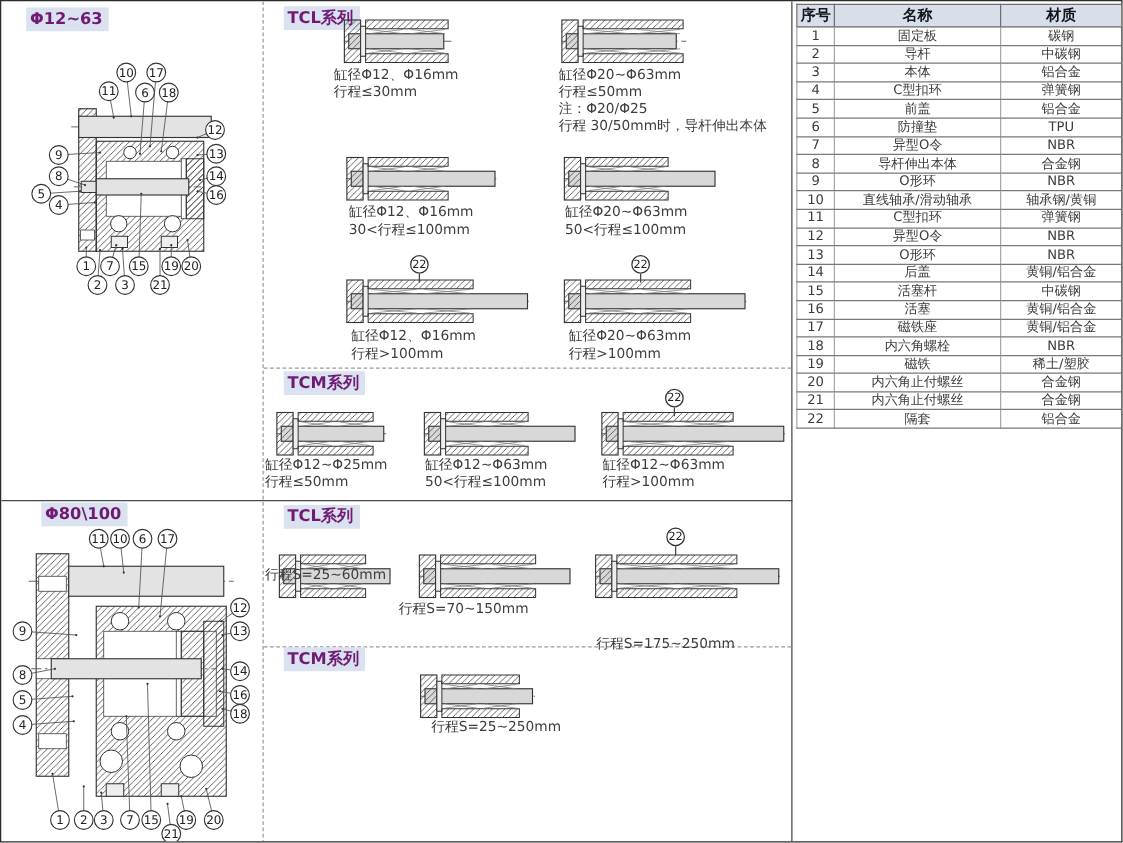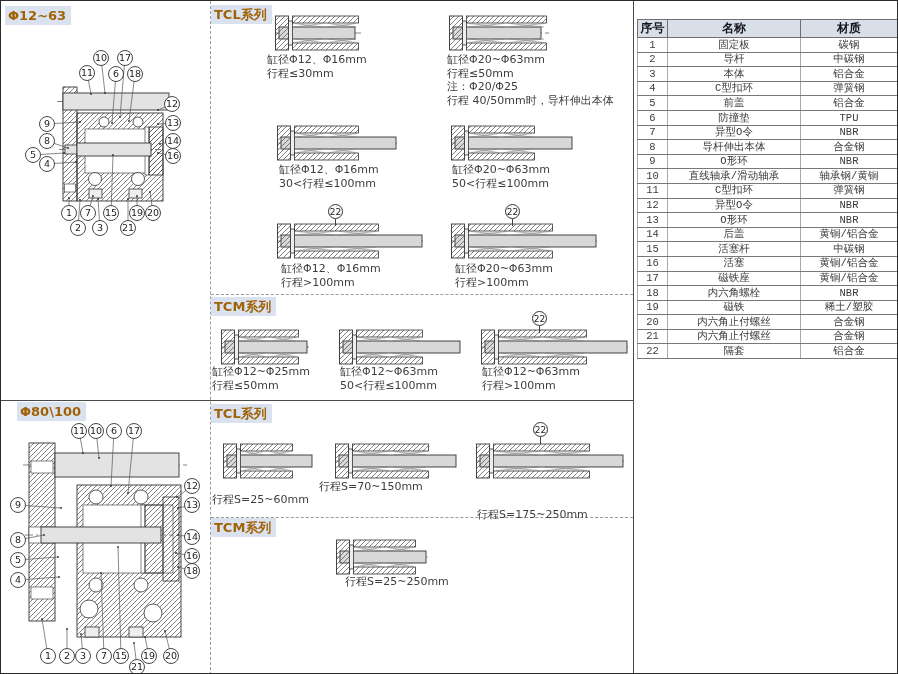--- a/index.html
+++ b/index.html
@@ -6,35 +6,35 @@
   body { background:#e9e9e9; font-family:"DejaVu Sans", sans-serif; }
   .page { position:relative; width:898px; height:674px; background:#ffffff;
           border:1px solid #2b2b2b; overflow:hidden; font-family:"DejaVu Sans", sans-serif; }
   .divider { position:absolute; }
   .v-dashed { left:209px; top:0; height:674px; border-left:1px dashed #9a9a9a; }
   .v-solid  { left:632px; top:0; height:674px; border-left:1px solid #4a4a4a; }
   .h-solid  { left:0; top:399px; width:633px; border-top:1px solid #4a4a4a; }
   .h-dash-a { left:210px; top:293px; width:422px; border-top:1px dashed #9a9a9a; }
   .h-dash-b { left:210px; top:516px; width:422px; border-top:1px dashed #9a9a9a; }
 
-  .sec-title { position:absolute; background:#d9e2ee; color:#a16207; font-weight:bold;
-               font-size:13px; line-height:17px; padding:1px 5px 1px 3px; white-space:nowrap; }
+  .sec-title { position:absolute; background:#d9e2ee; color:#701a75; font-weight:bold;
+               font-size:13px; line-height:17px; padding:1px 5px 1px 3px; white-space:nowrap;margin-left:16px; }
 
   .cap { position:absolute; font-size:11px; line-height:13.5px; color:#3d3d3d; white-space:nowrap; }
 
   .co { position:absolute; width:15px; height:15px; border:1px solid #333; border-radius:50%;
         background:#fff; display:flex; align-items:center; justify-content:center; z-index:3; }
   .co span { font-size:9px; color:#222; }
   .co::after { content:""; position:absolute; top:14px; left:6px; height:7px; border-left:1px solid #444; }
 
   svg { position:absolute; overflow:visible; }
   svg text { font-family:"DejaVu Sans", sans-serif; font-size:9.5px; fill:#222; }
 
-  table.parts { position:absolute; left:636px; top:18px; width:260px;
-                border-collapse:collapse; table-layout:fixed;font-family:Liberation Mono, monospace; }
+  table.parts { position:absolute; left:636px; top:2px; width:260px;
+                border-collapse:collapse; table-layout:fixed; }
   table.parts th { background:#d8dfe9; color:#15151f; font-size:12px; font-weight:bold;
                    height:17px; border:1px solid #6e6e6e; padding:0; }
   table.parts td { font-size:10.5px; color:#3b3b3b; text-align:center; height:14.6px;
                    line-height:1; padding:0 1px; border-left:1px solid #a9a9a9;
                    border-right:1px solid #a9a9a9; border-top:1px solid #787878;
                    border-bottom:1px solid #787878; white-space:nowrap; overflow:hidden; }
 </style>
 </head>
 <body>
 
@@ -501,21 +501,21 @@
     </div>
 
   <div class="cap" style="left:266px;top:52px">
     <div>缸径Φ12、Φ16mm</div>
     <div>行程≤30mm</div>
   </div>
   <div class="cap" style="left:446px;top:52px">
     <div>缸径Φ20~Φ63mm</div>
     <div>行程≤50mm</div>
     <div>注：Φ20/Φ25</div>
-    <div>行程 40/50mm时，导杆伸出本体</div>
+    <div>行程 30/50mm时，导杆伸出本体</div>
   </div>
   <div class="cap" style="left:278px;top:162px">
     <div>缸径Φ12、Φ16mm</div>
     <div>30&lt;行程≤100mm</div>
   </div>
   <div class="cap" style="left:451px;top:162px">
     <div>缸径Φ20~Φ63mm</div>
     <div>50&lt;行程≤100mm</div>
   </div>
   <div class="cap" style="left:280px;top:261px">
@@ -531,21 +531,21 @@
     <div>行程≤50mm</div>
   </div>
   <div class="cap" style="left:339px;top:364px">
     <div>缸径Φ12~Φ63mm</div>
     <div>50&lt;行程≤100mm</div>
   </div>
   <div class="cap" style="left:481px;top:364px">
     <div>缸径Φ12~Φ63mm</div>
     <div>行程&gt;100mm</div>
   </div>
-  <div class="cap" style="left:211px;top:492px">
+  <div class="cap" style="left:211px;top:452px">
     <div>行程S=25~60mm</div>
   </div>
   <div class="cap" style="left:318px;top:479px">
     <div>行程S=70~150mm</div>
   </div>
   <div class="cap" style="left:476px;top:507px">
     <div>行程S=175~250mm</div>
   </div>
   <div class="cap" style="left:344px;top:574px">
     <div>行程S=25~250mm</div>

